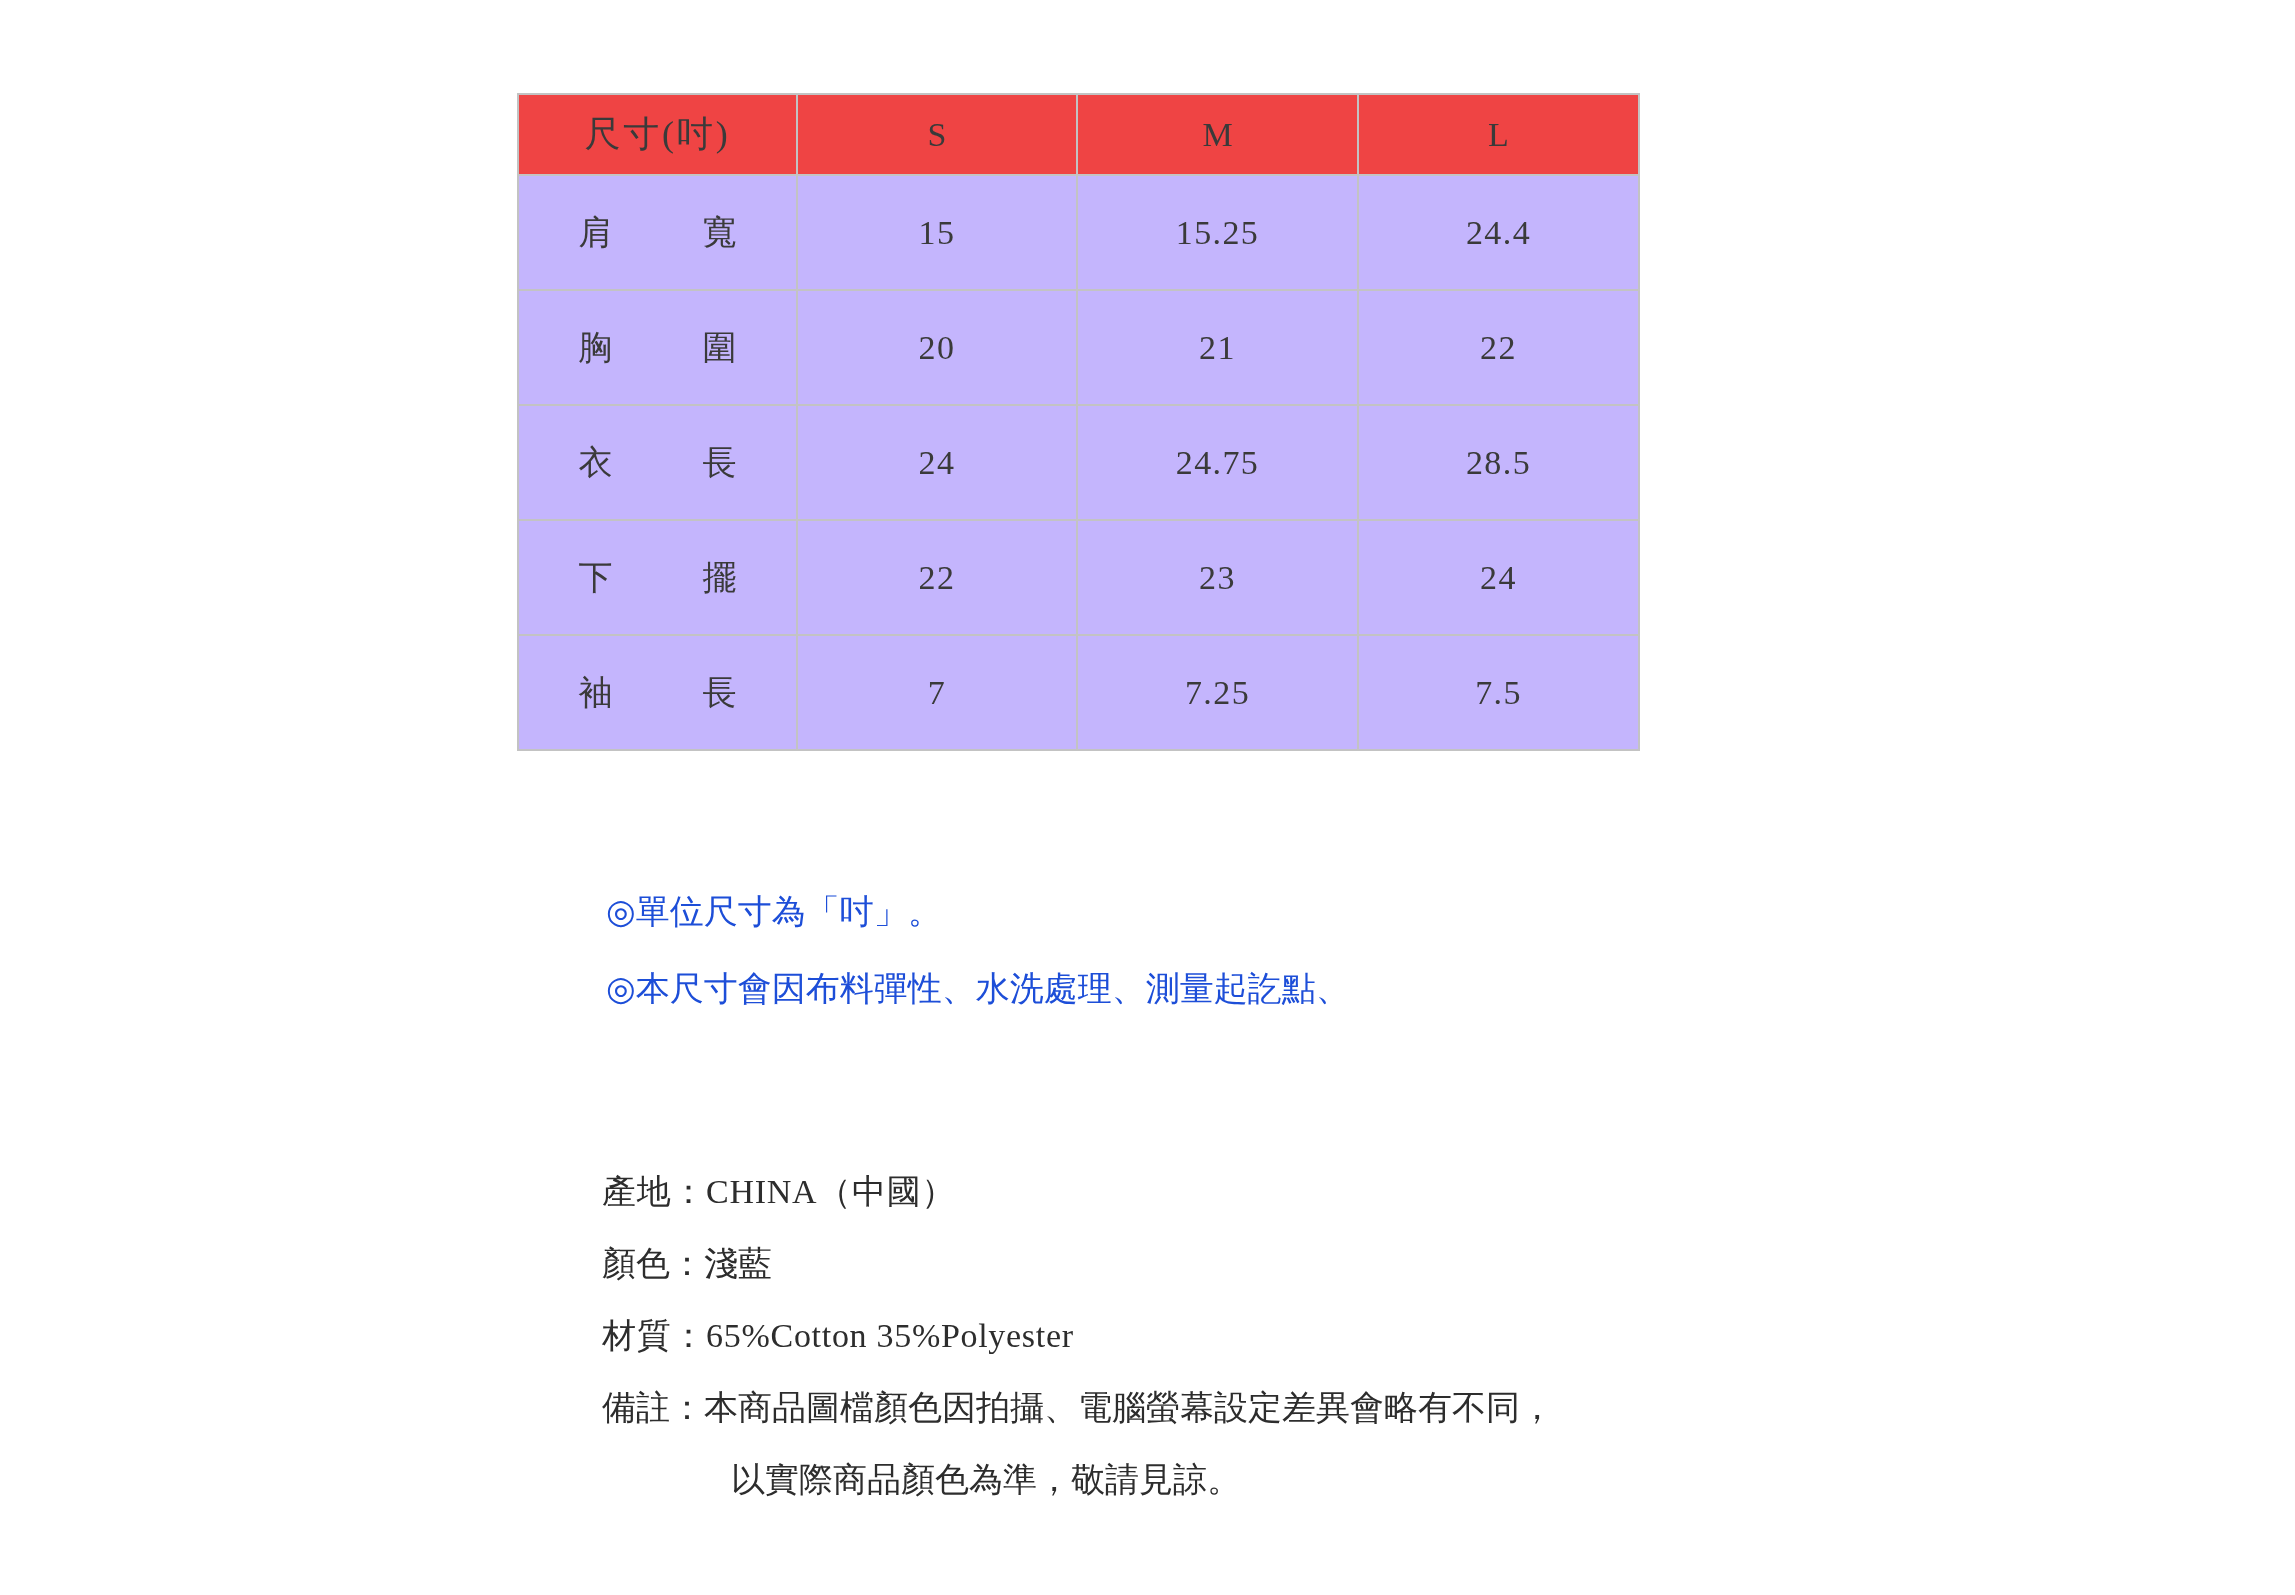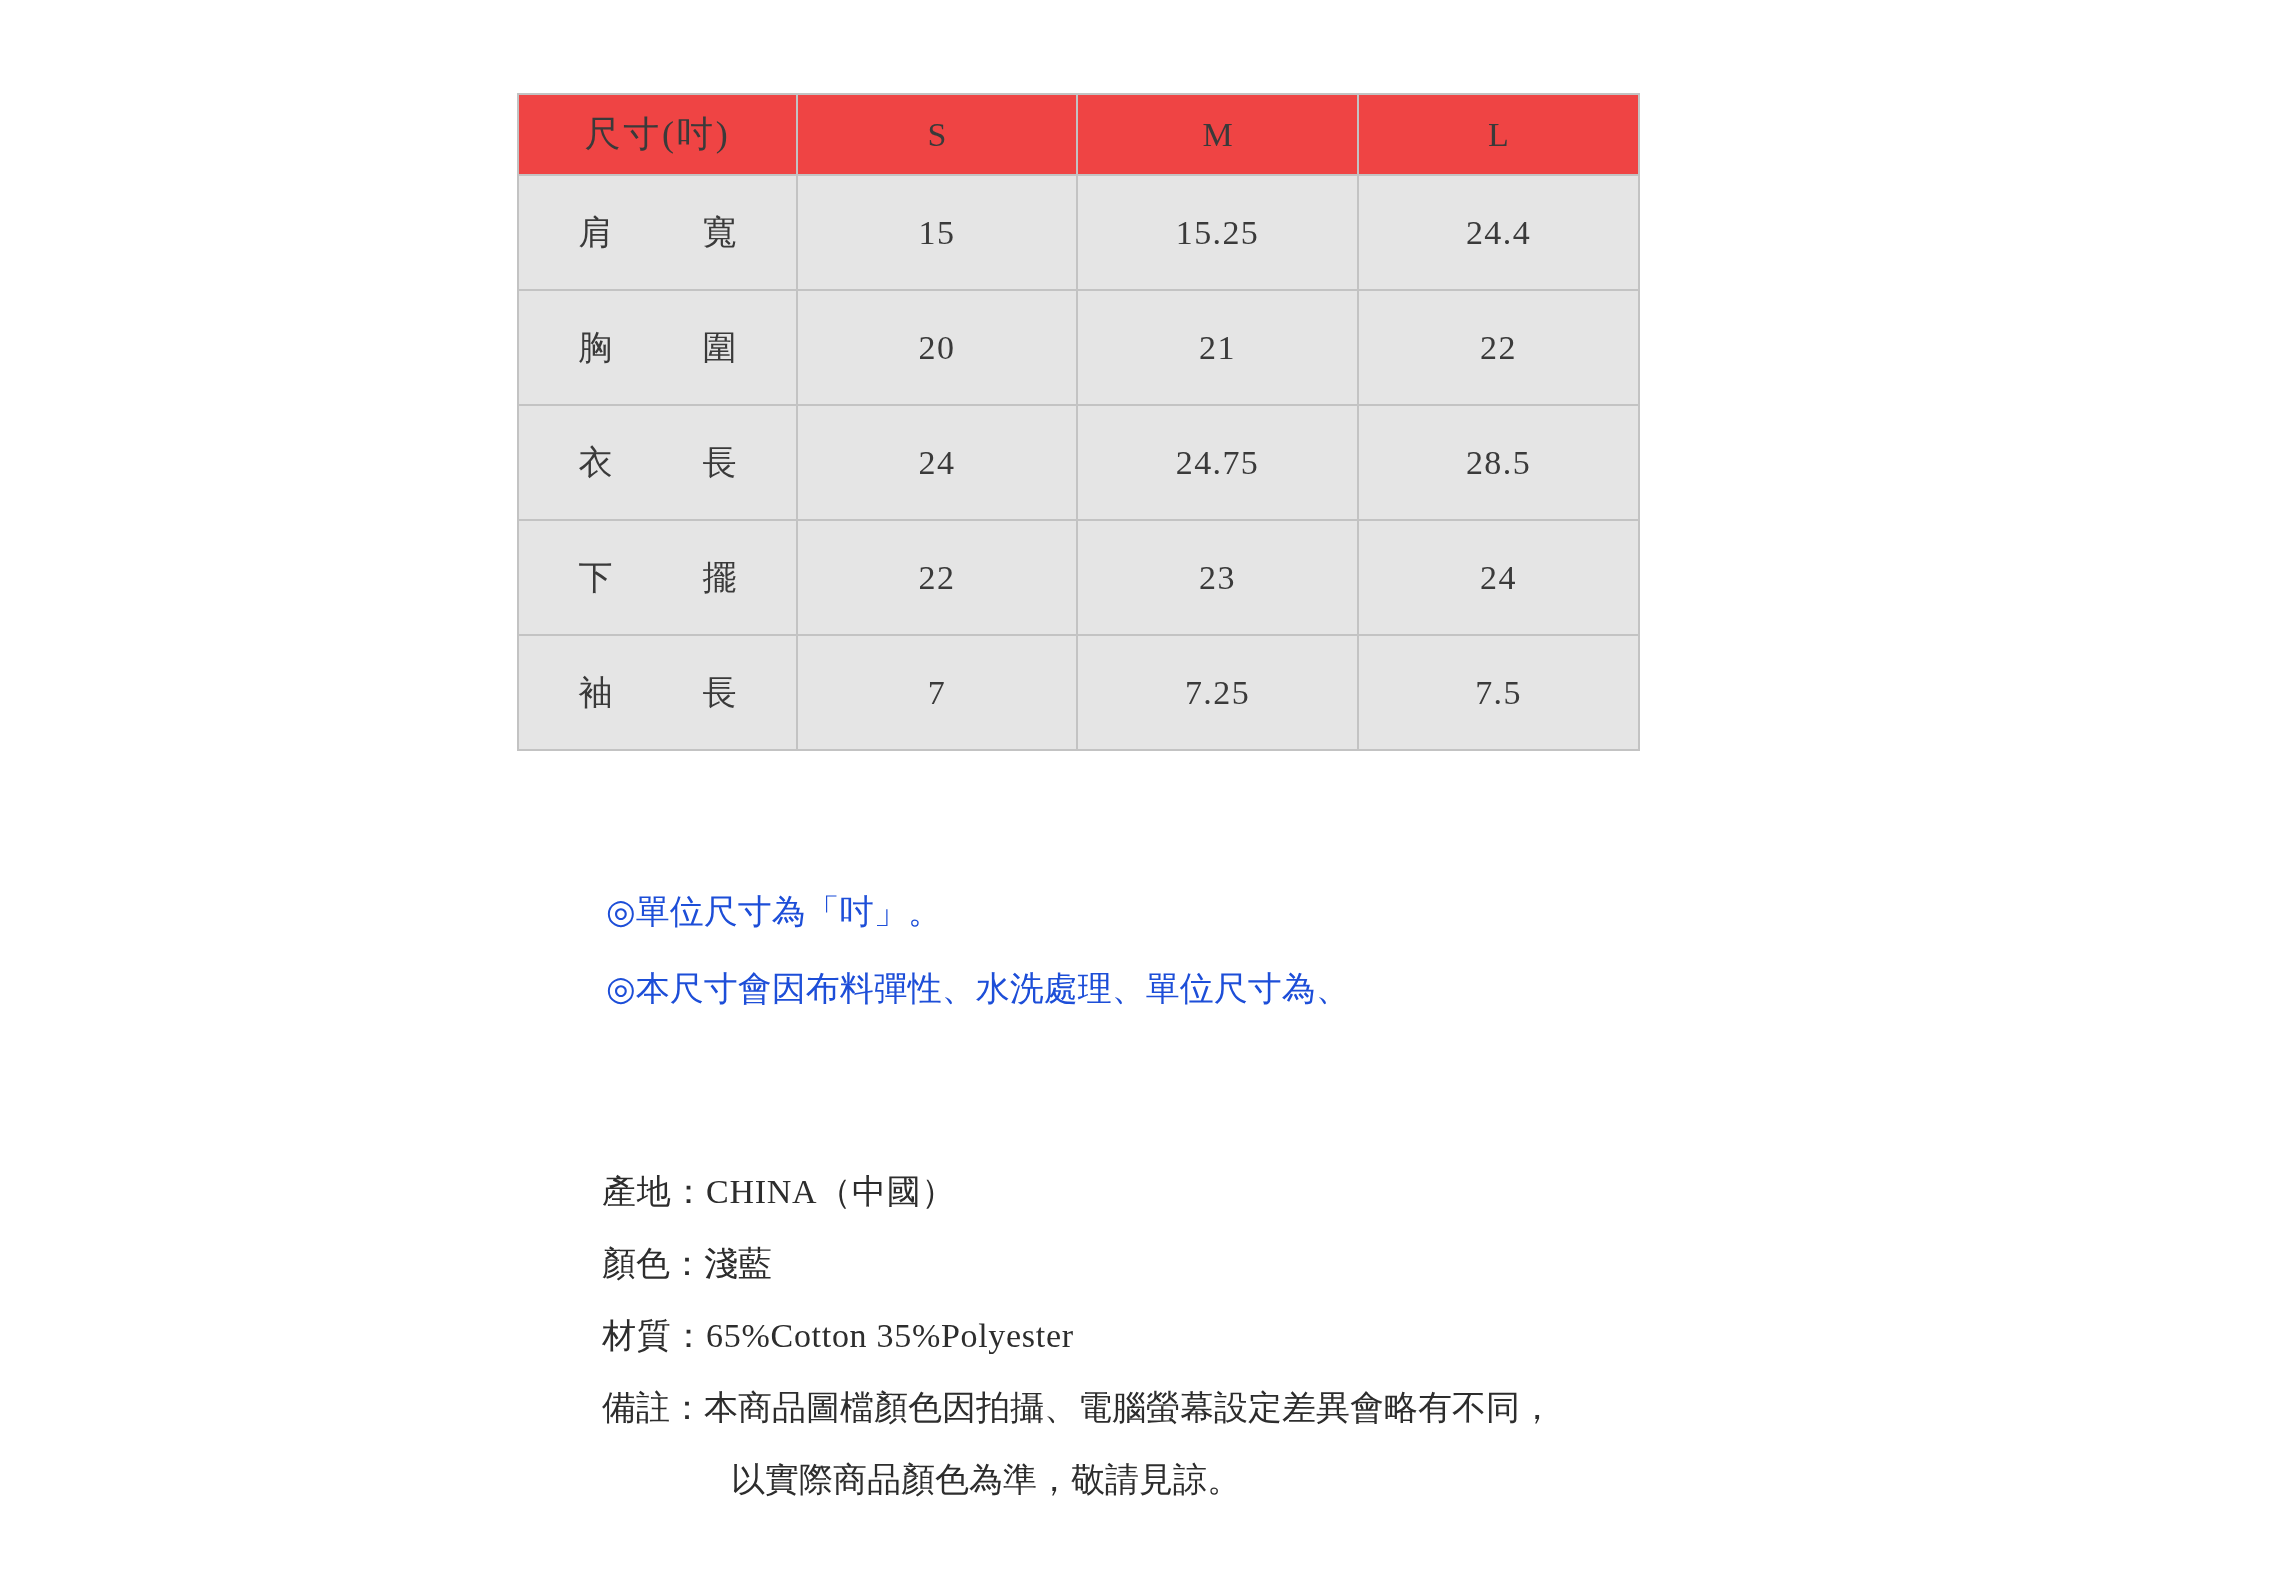--- a/index.html
+++ b/index.html
@@ -49,21 +49,21 @@
     letter-spacing: 1.4px;
   }
   table.size-table thead th.hdr-label {
     letter-spacing: 2.8px;
   }
   table.size-table thead th.hdr-size {
     font-size: 34px;
     letter-spacing: 0;
   }
   table.size-table tbody td {
-    background: #e5e5e5;
+    background: #c4b5fd;
     height: 113px;
     font-size: 34px;
   }
   table.size-table tbody td.row-label {
     font-size: 34px;
   }
   .label-spread {
     display: inline-block;
     width: 158px;
     text-align: justify;
@@ -153,21 +153,21 @@
         <td class="num">7</td>
         <td class="num">7.25</td>
         <td class="num">7.5</td>
       </tr>
     </tbody>
   </table>
 </div>
 
 <div class="notes">
   <div class="note-line">◎單位尺寸為「吋」。</div>
-  <div class="note-line">◎本尺寸會因布料彈性、水洗處理、單位尺寸為、</div>
+  <div class="note-line">◎本尺寸會因布料彈性、水洗處理、測量起訖點、</div>
 </div>
 
 <div class="details">
   <div class="detail-line lat">產地：CHINA（中國）</div>
   <div class="detail-line">顏色：淺藍</div>
   <div class="detail-line lat">材質：65%Cotton 35%Polyester</div>
   <div class="detail-line">備註：本商品圖檔顏色因拍攝、電腦螢幕設定差異會略有不同，</div>
   <div class="detail-line detail-indent">以實際商品顏色為準，敬請見諒。</div>
 </div>
 

